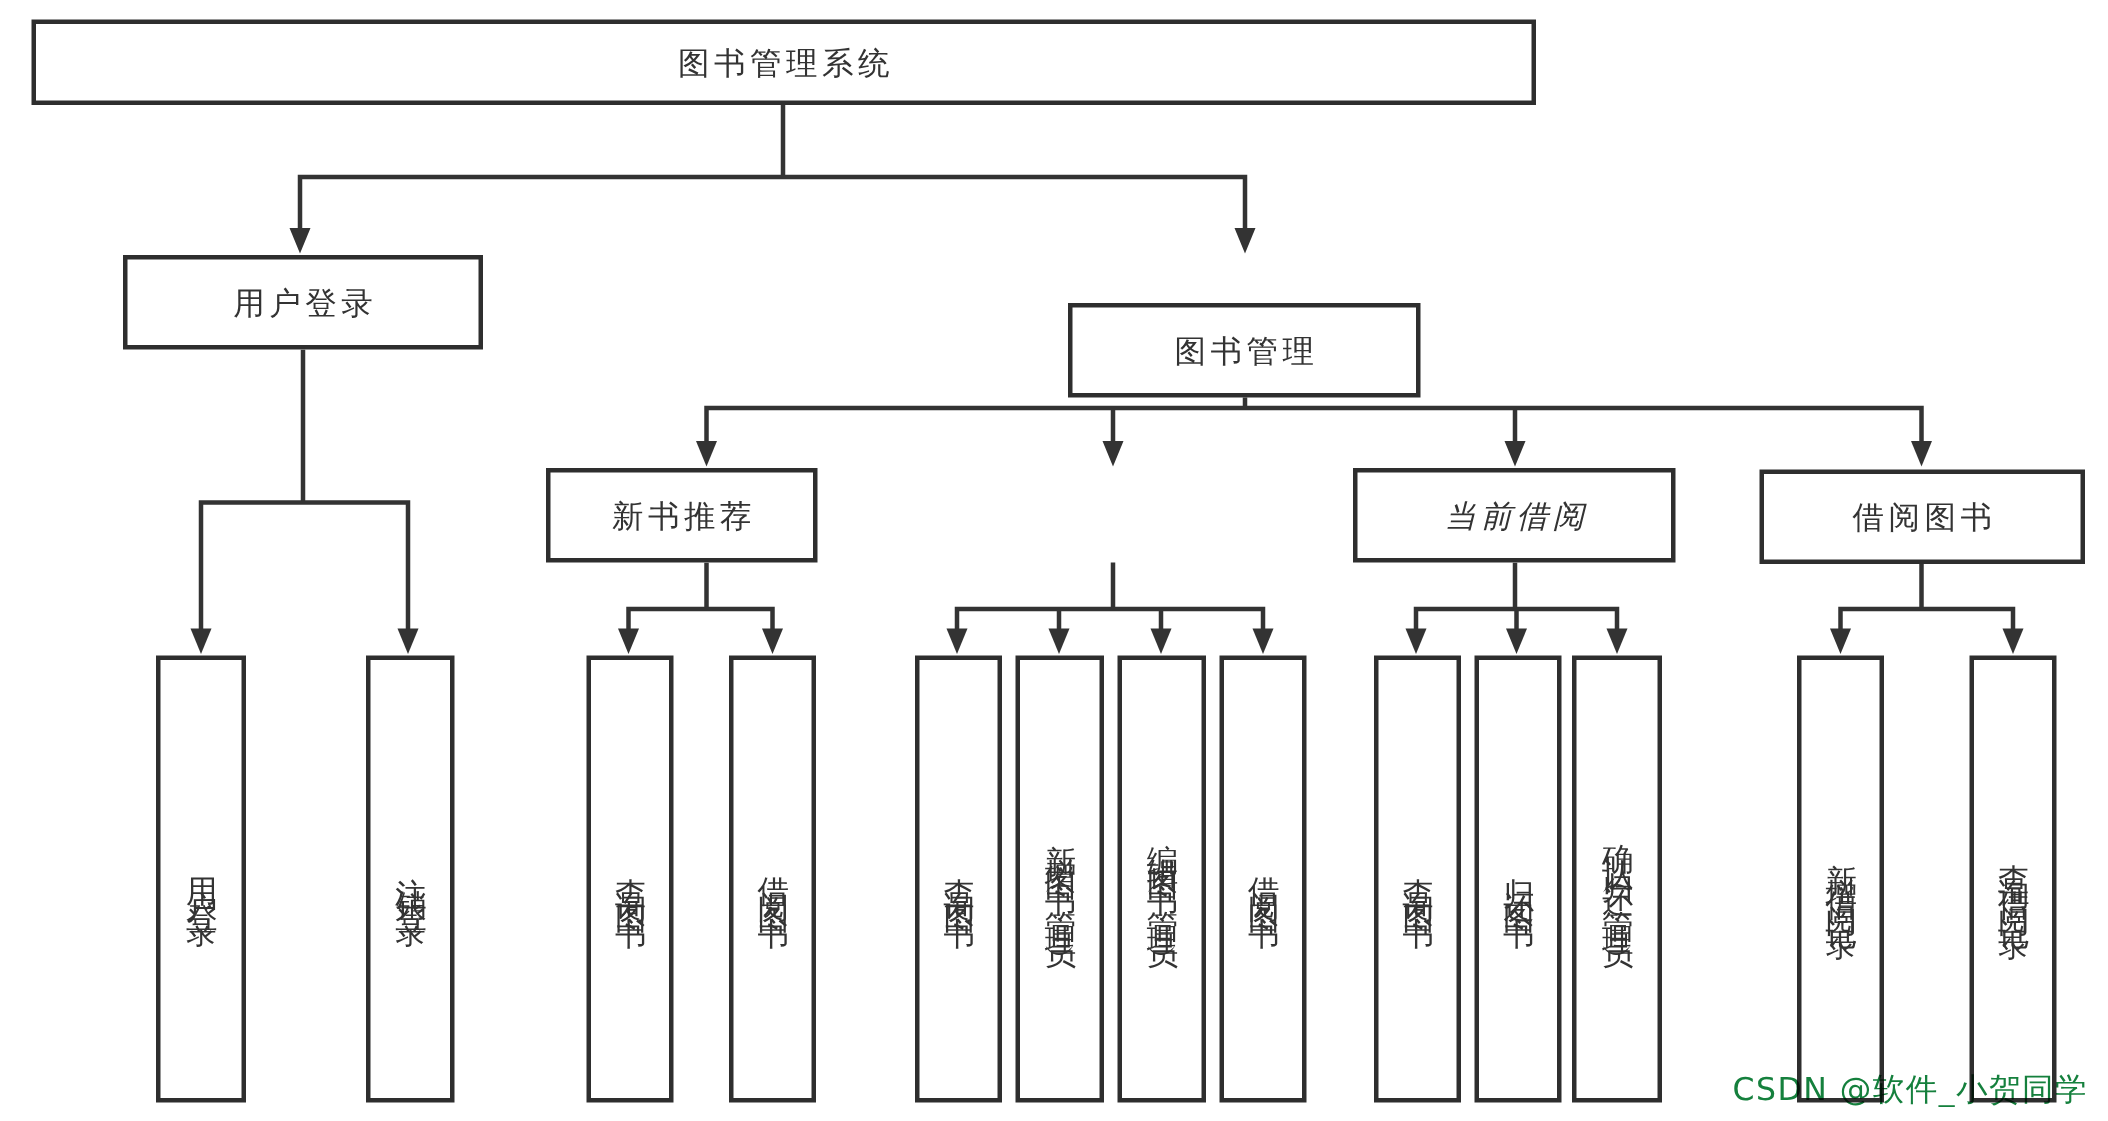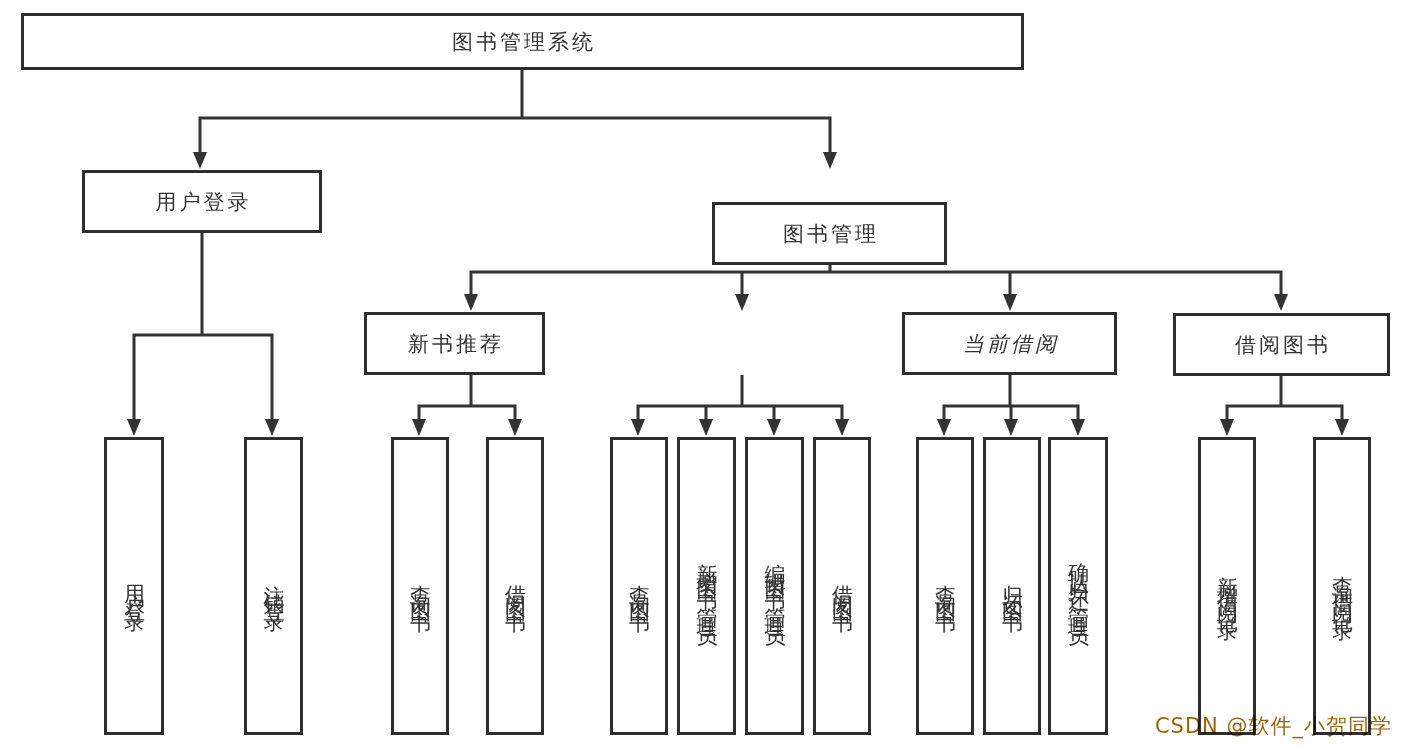--- a/index.html
+++ b/index.html
@@ -70,21 +70,21 @@
   #c1 { left: 983px;  width: 58px; }
   #c2 { left: 1048px; width: 60px; }
   #r0 { left: 1198px; width: 58px; }
   #r1 { left: 1313px; width: 58px; }
   .watermark {
     position: absolute;
     top: 712px;
     right: 13px;
     font-size: 21px;
     letter-spacing: 1px;
-    color: #a16207;
+    color: #15803d;
     mix-blend-mode: multiply;
     z-index: 5;
     white-space: nowrap;
   }
 </style>
 </head>
 <body>
 
 <div class="canvas">
 

